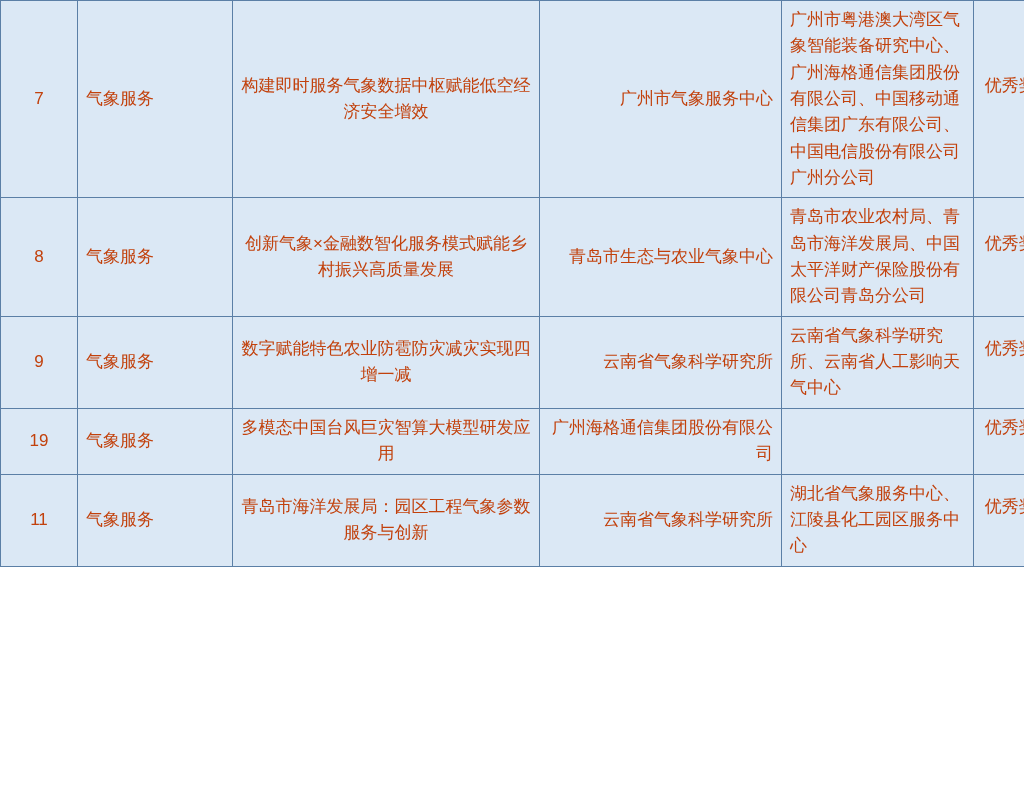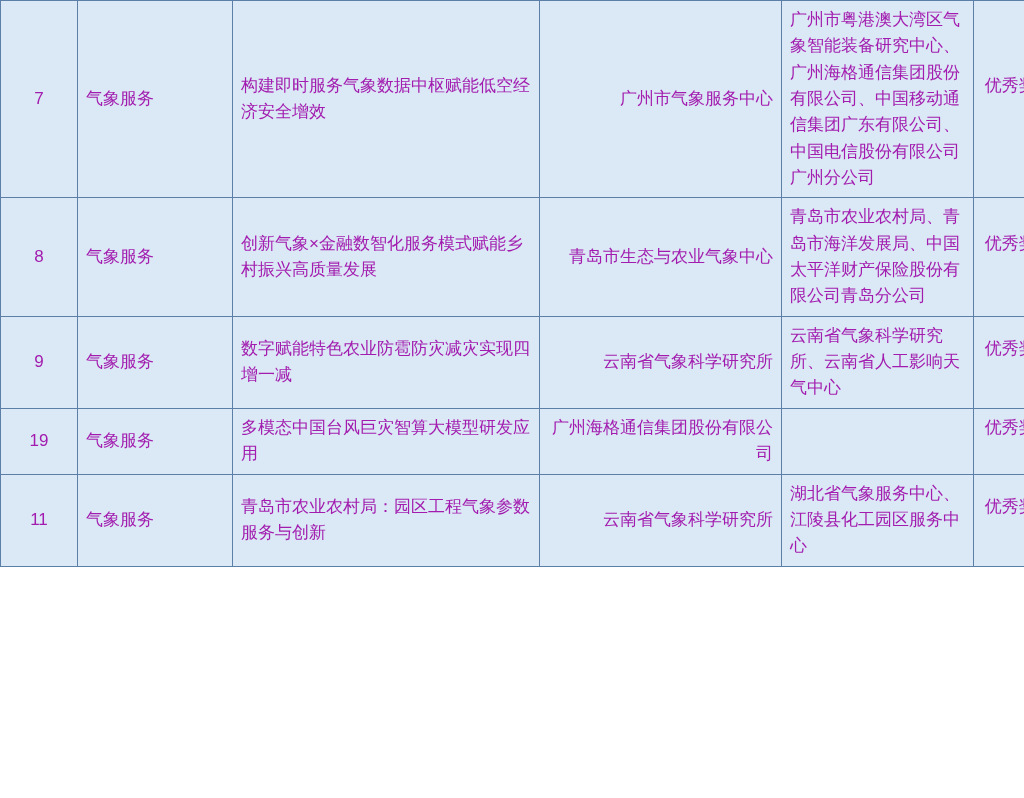--- a/index.html
+++ b/index.html
@@ -20,37 +20,37 @@
   }
   table.award-table {
     border-collapse: collapse;
     table-layout: fixed;
     width: 1024px;
     background: #dbe8f5;
   }
   table.award-table td {
     border: 1px solid #5b7fa6;
     background: #dbe8f5;
-    color: #a21caf;
+    color: #c2410c;
     font-size: 17px;
     line-height: 1.55;
     padding: 6px 8px;
     vertical-align: middle;
     word-break: break-all;
   }
   td.col-index {
     width: 60px;
     text-align: center;
   }
   td.col-category {
     width: 138px;
   }
   td.col-project {
     width: 290px;
-    text-align: left;
+    text-align: center;
   }
   td.col-unit {
     width: 225px;
     text-align: right;
   }
   td.col-partner {
     width: 175px;
     text-align: left;
   }
   td.col-award {
@@ -154,21 +154,21 @@
       </tr>
 
       <tr>
         <td class="col-index">
             <span class="cell-text">11</span>
           </td>
         <td class="col-category">
             <span class="cell-text">气象服务</span>
           </td>
         <td class="col-project">
-            <span class="cell-text">青岛市农业农村局：园区工程气象参数服务与创新</span>
+            <span class="cell-text">青岛市海洋发展局：园区工程气象参数服务与创新</span>
           </td>
         <td class="col-unit">
             <span class="cell-text">云南省气象科学研究所</span>
           </td>
         <td class="col-partner">
             <span class="cell-text">湖北省气象服务中心、江陵县化工园区服务中心</span>
           </td>
         <td class="col-award">
             <span class="cell-text">优秀奖-应用实践奖</span>
           </td>

